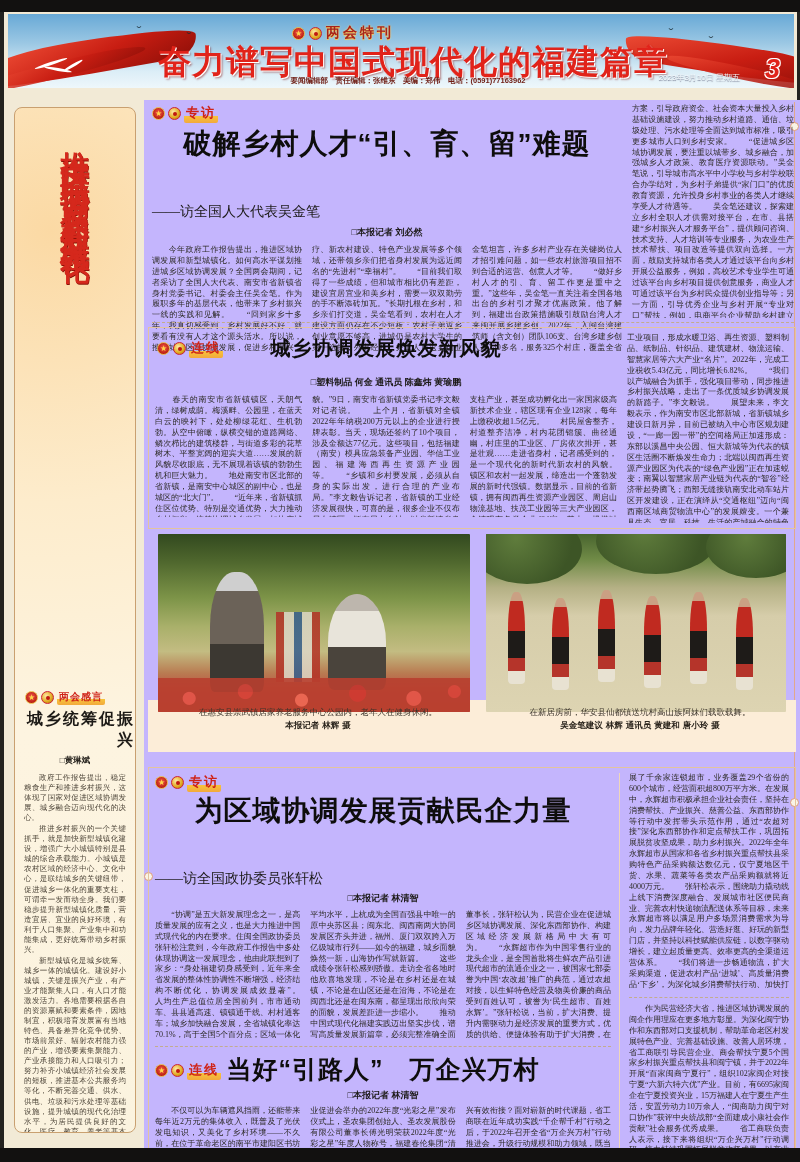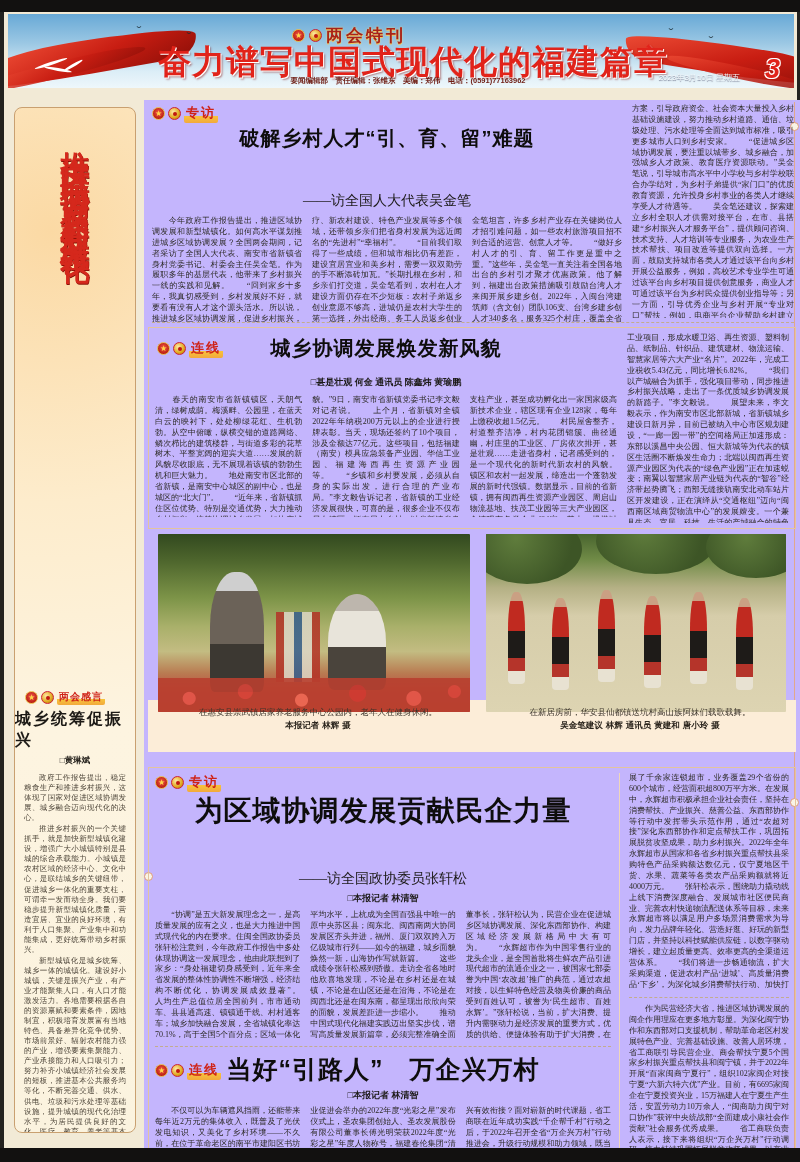--- a/index.html
+++ b/index.html
@@ -18,21 +18,21 @@
   .ribbon.l2 { left:-40px; top:48px; width:180px; height:16px; border-radius:50%; transform:rotate(-14deg); opacity:.85; }
   .ribbon.r1 { right:-30px; top:30px; width:200px; height:30px; border-radius:100% 40% 80% 20%/50% 90% 40% 100%; transform:rotate(9deg); }
   .ribbon.r2 { right:-20px; top:52px; width:150px; height:13px; border-radius:50%; transform:rotate(12deg); opacity:.85; }
   .bird { position:absolute; color:#1c2b33; font-size:7px; transform:scaleX(1.6); }
   .masthead-script { position:absolute; left:26px; top:44px; width:60px; height:22px; }
   .masthead-script i { position:absolute; display:block; background:#fff; border-radius:50%; }
   .masthead-script i:nth-child(1){ left:0; top:4px; width:34px; height:3px; transform:rotate(-18deg); }
   .masthead-script i:nth-child(2){ left:10px; top:10px; width:28px; height:3px; transform:rotate(10deg); }
   .masthead-script i:nth-child(3){ left:28px; top:6px; width:22px; height:3px; transform:rotate(-30deg); }
   .special-row { position:absolute; left:284px; top:10px; display:flex; align-items:center; gap:4px; }
-  .special-label { font-size:17px; font-weight:900; color:#a8231a; letter-spacing:3px;
+  .special-label { font-size:14px; font-weight:900; color:#a8231a; letter-spacing:3px;
                    text-shadow:0 0 2px #f7d97c, 0 1px 0 #f2c14e;text-align:center; }
   .banner-title { position:absolute; left:150px; top:26px; width:500px; text-align:center;
                   font-size:33px; font-weight:900; color:#e1231a; letter-spacing:1px;
                   text-shadow:1px 1px 0 #fff, 2px 2px 2px rgba(120,0,0,.45); white-space:nowrap; }
   .editor-line { position:absolute; left:150px; top:62px; width:500px; text-align:center;
                  font-size:7.5px; color:#6e1d14; font-weight:bold; }
   .date-line { position:absolute; right:54px; top:58px; font-size:8px; color:#f4f9fc; text-shadow:0 1px 1px rgba(0,0,40,.5); }
   .page-number { position:absolute; right:14px; top:40px; font-size:27px; font-weight:900; font-style:italic; color:#e1231a;
                  text-shadow:-1px -1px 0 #fff,1px -1px 0 #fff,-1px 1px 0 #fff,1px 1px 0 #fff; }
 
@@ -50,48 +50,48 @@
   
   .sidebar { position:absolute; left:8px; top:92px; width:127px; height:1052px; }
   .sidebar-box { position:absolute; left:2px; top:3px; width:122px; height:1026px;
                  border:1px solid #c9a070; border-radius:8px; overflow:hidden;
                  background:radial-gradient(circle at 30% 12%, #fbd9a4 0%, #fdeccc 30%, #fdf4e0 55%, #fbf3df 100%); }
   .v-title { margin:20px auto 0; height:548px; writing-mode:vertical-rl; text-orientation:upright;
              font-size:29px; font-weight:900; color:#d5281c; letter-spacing:8px; line-height:1;
              text-shadow:.5px .5px 0 #8c1208; }
   .sb-badge { margin:14px 0 4px 10px; }
   .sb-badge .badge-text { font-size:10px; letter-spacing:1px; }
-  .sb-title { text-align:left; font-size:16px; font-weight:900; color:#1d1a16; letter-spacing:2px;
+  .sb-title { text-align:right; font-size:16px; font-weight:900; color:#1d1a16; letter-spacing:2px;
               font-family:"Liberation Serif",serif; margin-top:4px; }
   .sb-author { text-align:center; font-size:8.5px; font-weight:bold; color:#2a2620; margin:4px 0 6px; }
   .sb-body { padding:0 9px; height:372px; overflow:hidden; font-family:"DejaVu Serif",serif;
              font-size:7.5px; line-height:1.34; color:#4e463a; text-align:justify; }
   .sb-body p { text-indent:2em; margin-bottom:1px; }
 
   
   .main { position:absolute; left:140px; top:88px; width:781px; height:1060px; background:#c4b5fd; }
   .rule-v { position:absolute; width:1px; background:#e2a88c; }
   .ring { position:absolute; width:9px; height:9px; border:1.5px solid #dd9a7c; border-radius:50%; background:#f9f4e6; }
 
   .art { position:absolute; }
   .art-flex { display:flex; gap:10px; height:100%; }
   .art-left { position:relative; flex:1; min-width:0; }
   .art-rightcol { width:162px; flex:none; overflow:hidden; }
   .bodytext { font-size:8px; line-height:1.36; color:#2c2a26; text-align:justify;
               font-family:"Liberation Serif",serif; overflow:hidden; }
   .cols { display:flex; gap:10px; }
   .col { flex:1; min-width:0; overflow:hidden; }
   .headline { text-align:center; font-weight:900; color:#0e0d0c; letter-spacing:1px; white-space:nowrap; }
-  .subtitle { text-align:center; font-family:"Liberation Serif",serif; color:#1c1a18;margin-top:40px; }
+  .subtitle { font-family:"Liberation Serif",serif; color:#1c1a18;margin-top:40px; }
   .byline { text-align:center; font-size:9px; font-weight:bold; color:#1c1a18; }
   .dashed { border-top:1px dashed #c3ac8e; }
 
   
   .art1 { left:8px; top:4px; width:642px; height:214px; }
-  .art1 .headline { font-size:20px; margin:2px 0 4px; }
+  .art1 .headline { font-size:28px; margin:2px 0 4px; }
   .art1 .subtitle { font-size:14px; margin-bottom:5px; }
   .art1 .cols { height:106px; margin-top:6px; }
   .divider1 { position:absolute; left:8px; top:222px; width:642px; }
 
   .art2box { left:4px; top:227px; width:648px; height:202px; border:1px solid #e3c49e; padding:5px 6px; }
   .art2box .headline { font-size:20px; margin:2px 0 14px; }
   .art2box .badge { position:absolute; left:2px; top:6px; }
   .art2box .cols { height:122px; margin-top:6px; }
 
   .photos { position:absolute; left:4px; top:434px; width:648px; height:218px; }
@@ -197,41 +197,42 @@
       <div class="art art1">
         <div class="art-flex">
           <div class="art-left">
             <div class="badge">
               <span class="emblem emblem-npc"></span>
               <span class="emblem emblem-cppcc"></span>
               <span class="badge-text">专访</span>
             </div>
             <div class="headline">破解乡村人才“引、育、留”难题</div>
             <div class="subtitle">——访全国人大代表吴金笔</div>
+            <div class="byline">□本报记者 刘必然</div>
             <div class="cols bodytext">
               <div class="col">　　今年政府工作报告提出，推进区域协调发展和新型城镇化。如何高水平谋划推进城乡区域协调发展？全国两会期间，记者采访了全国人大代表、南安市省新镇省身村党委书记、村委会主任吴金笔。作为履职多年的基层代表，他带来了乡村振兴一线的实践和见解。　　“回到家乡十多年，我真切感受到，乡村发展好不好，就要看有没有人才这个源头活水。所以说，推进城乡区域协调发展，促进乡村振兴，关键在人才，短板也在人才。”吴金笔开门见山。　　自2018年履任全国人大代表，吴金笔坚持每月走访调研，倾听传递一线社情民意，目前已提出代表建议数十件，涉及乡村养老、乡村医</div>
               <div class="col">疗、新农村建设、特色产业发展等多个领域，还带领乡亲们把省身村发展为远近闻名的“先进村”“幸福村”。　　“目前我们取得了一些成绩，但和城市相比仍有差距，建设宜居宜业和美乡村，需要一双双勤劳的手不断添砖加瓦。”长期扎根在乡村，和乡亲们打交道，吴金笔看到，农村在人才建设方面仍存在不少短板：农村子弟返乡创业意愿不够高，进城仍是农村大学生的第一选择，外出经商、务工人员返乡创业热情也不高，缺少高水平的创业环境和项目是他们的最大顾虑。　　“乡村引才的实用性也不够，关键位置上的人才短板往往导致乡村产业发展停滞不前。”吴</div>
               <div class="col">金笔坦言，许多乡村产业存在关键岗位人才招引难问题，如一些农村旅游项目招不到合适的运营、创意人才等。　　“做好乡村人才的引、育、留工作更是重中之重。”这些年，吴金笔一直关注着全国各地出台的乡村引才聚才优惠政策。他了解到，福建出台政策措施吸引鼓励台湾人才来闽开展乡建乡创。2022年，入闽台湾建筑师（含文创）团队106支、台湾乡建乡创人才340多名，服务325个村庄，覆盖全省80%以上县（市、区），助推乡村环境整治、产业培育、品牌打造和村民培训。　　吴金笔建议，全面加大乡村基础设施建设投入，制定加强乡村基础设施建设的“一揽子”</div>
             </div>
           </div>
           <div class="art-rightcol bodytext">方案，引导政府资金、社会资本大量投入乡村基础设施建设，努力推动乡村道路、通信、垃圾处理、污水处理等全面达到城市标准，吸引更多城市人口到乡村安家。　　“促进城乡区域协调发展，要注重以城带乡、城乡融合，加强城乡人才政策、教育医疗资源联动。”吴金笔说，引导城市高水平中小学校与乡村学校联合办学结对，为乡村子弟提供“家门口”的优质教育资源，允许投身乡村事业的各类人才继续享受人才待遇等。　　吴金笔还建议，探索建立乡村全职人才供需对接平台，在市、县搭建“乡村振兴人才服务平台”，提供顾问咨询、技术支持、人才培训等专业服务，为农业生产技术帮扶、项目改造等提供双向选择。一方面，鼓励支持城市各类人才通过该平台向乡村开展公益服务，例如，高校艺术专业学生可通过该平台向乡村项目提供创意服务，商业人才可通过该平台为乡村民众提供创业指导等；另一方面，引导优秀企业与乡村开展“专业对口”帮扶，例如，电商平台企业帮助乡村建立网上店铺、指导乡村民众直播带货，物流企业协助完善乡村产业产供销体系建设等，从事相关帮扶的企业可视其成效享受税费减免。</div>
         </div>
       </div>
       <div class="divider1 dashed"></div>
 
       <div class="art art2box">
         <div class="art-flex">
           <div class="art-left">
             <div class="badge">
               <span class="emblem emblem-npc"></span>
               <span class="emblem emblem-cppcc"></span>
               <span class="badge-text">连线</span>
             </div>
             <div class="headline">城乡协调发展焕发新风貌</div>
-            <div class="byline">□甚是壮观 何金 通讯员 陈鑫炜 黄瑜鹏</div>
+            <div class="byline">□塑料制品 何金 通讯员 陈鑫炜 黄瑜鹏</div>
             <div class="cols bodytext">
               <div class="col">　　春天的南安市省新镇镇区，天朗气清，绿树成荫。梅溪畔、公园里，在蓝天白云的映衬下，处处柳绿花红、生机勃勃。从空中俯瞰，纵横交错的道路网络、鳞次栉比的建筑楼群，与街道多彩的花草树木、平整宽阔的迎宾大道……发展的新风貌尽收眼底，无不展现着该镇的勃勃生机和巨大魅力。　　地处南安市区北部的省新镇，是南安中心城区的副中心，也是城区的“北大门”。　　“近年来，省新镇抓住区位优势、特别是交通优势，大力推动乡村振兴，统筹协调城乡发展，加快产城融合，全镇发生了巨大的变化，展现了乡村振兴的乡镇新时代风</div>
               <div class="col">貌。”9日，南安市省新镇党委书记李文毅对记者说。　　上个月，省新镇对全镇2022年年纳税200万元以上的企业进行授牌表彰。当天，现场还签约了10个项目，涉及金额达77亿元。这些项目，包括福建（南安）模具应急装备产业园、华信工业园、福建海西再生资源产业园等。　　“乡镇和乡村要发展，必须从自身的实际出发，进行合理的产业布局。”李文毅告诉记者，省新镇的工业经济发展很快，可喜的是，很多企业不仅布局在镇区，还布局在乡村。以省新镇省身村为例，在省身村的村域内，形成了日用品、塑料宝板、再生资源、物流运输等特色</div>
               <div class="col">支柱产业，甚至成功孵化出一家国家级高新技术企业，辖区现有企业128家，每年上缴税收超1.5亿元。　　村民屋舍整齐，村道整齐洁净，村内花团锦簇、曲径通幽，村庄里的工业区、厂房依次排开，甚是壮观……走进省身村，记者感受到的，是一个现代化的新时代新农村的风貌。　　镇区和农村一起发展，缔造出一个蓬勃发展的新时代强镇。数据显示，目前的省新镇，拥有闽西再生资源产业园区、周启山物流基地、扶茂工业园等三大产业园区，全镇现有各类企业424家，其中，规模以上企业60家（包括纳税超亿元企业2家），11个在建重点项目，11个重点</div>
             </div>
           </div>
           <div class="art-rightcol bodytext">工业项目，形成水暖卫浴、再生资源、塑料制品、纸制品、针织品、建筑建材、物流运输、智慧家居等六大产业“名片”。2022年，完成工业税收5.43亿元，同比增长6.82%。　　“我们以产城融合为抓手，强化项目带动，同步推进乡村振兴战略，走出了一条优质城乡协调发展的新路子。”李文毅说。　　展望未来，李文毅表示，作为南安市区北部新城，省新镇城乡建设日新月异，目前已被纳入中心市区规划建设，“一廊一园一带”的空间格局正加速形成：东部以溪昌中央公园、恒大新城等为代表的镇区生活圈不断焕发生命力；北端以闽西再生资源产业园区为代表的“绿色产业园”正在加速蜕变；南翼以智慧家居产业链为代表的“智谷”经济带起势腾飞；西部无缝接轨南安北动车站片区开发建设，正在演绎从“交通枢纽”迈向“闽西南区域商贸物流中心”的发展嬗变。一个兼具生态、宜居、科技、生活的产城融合的特色小镇展现在大众面前。</div>
         </div>
       </div>
 

